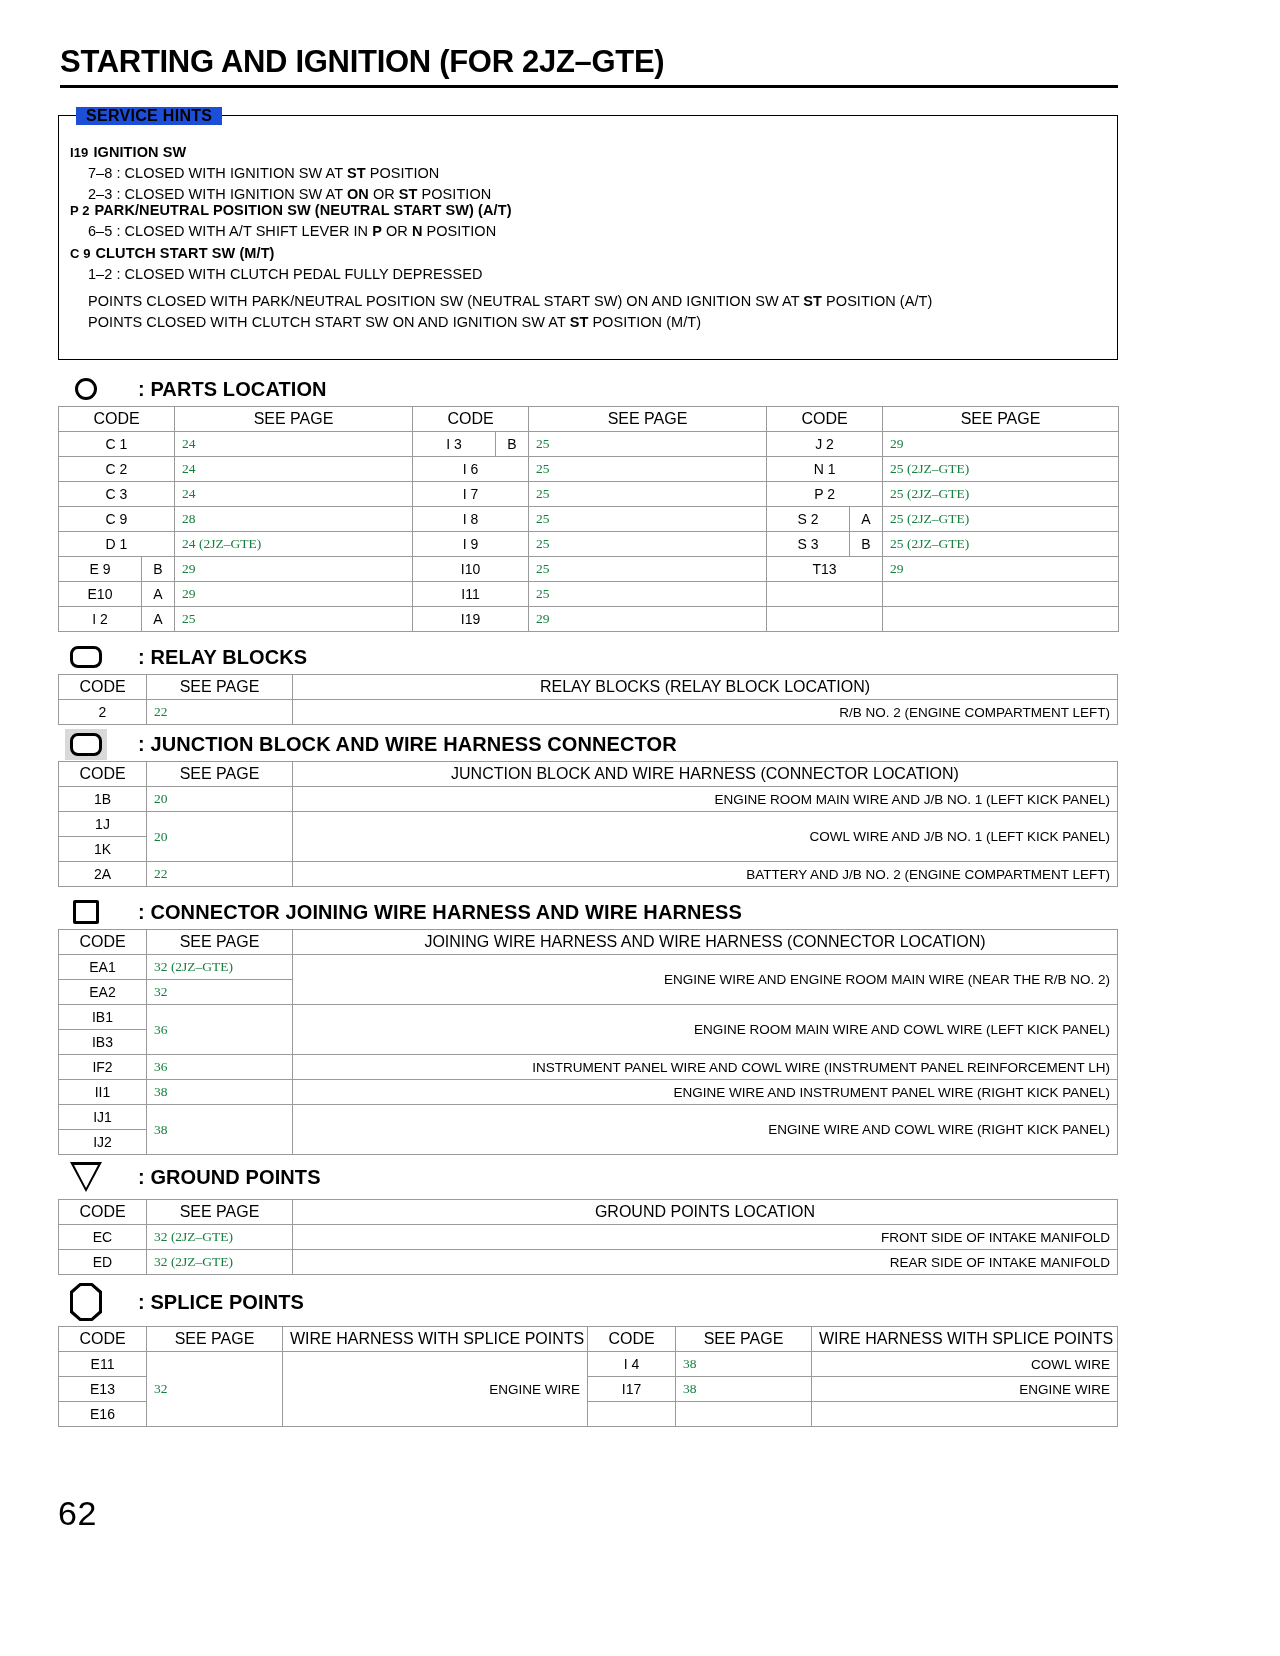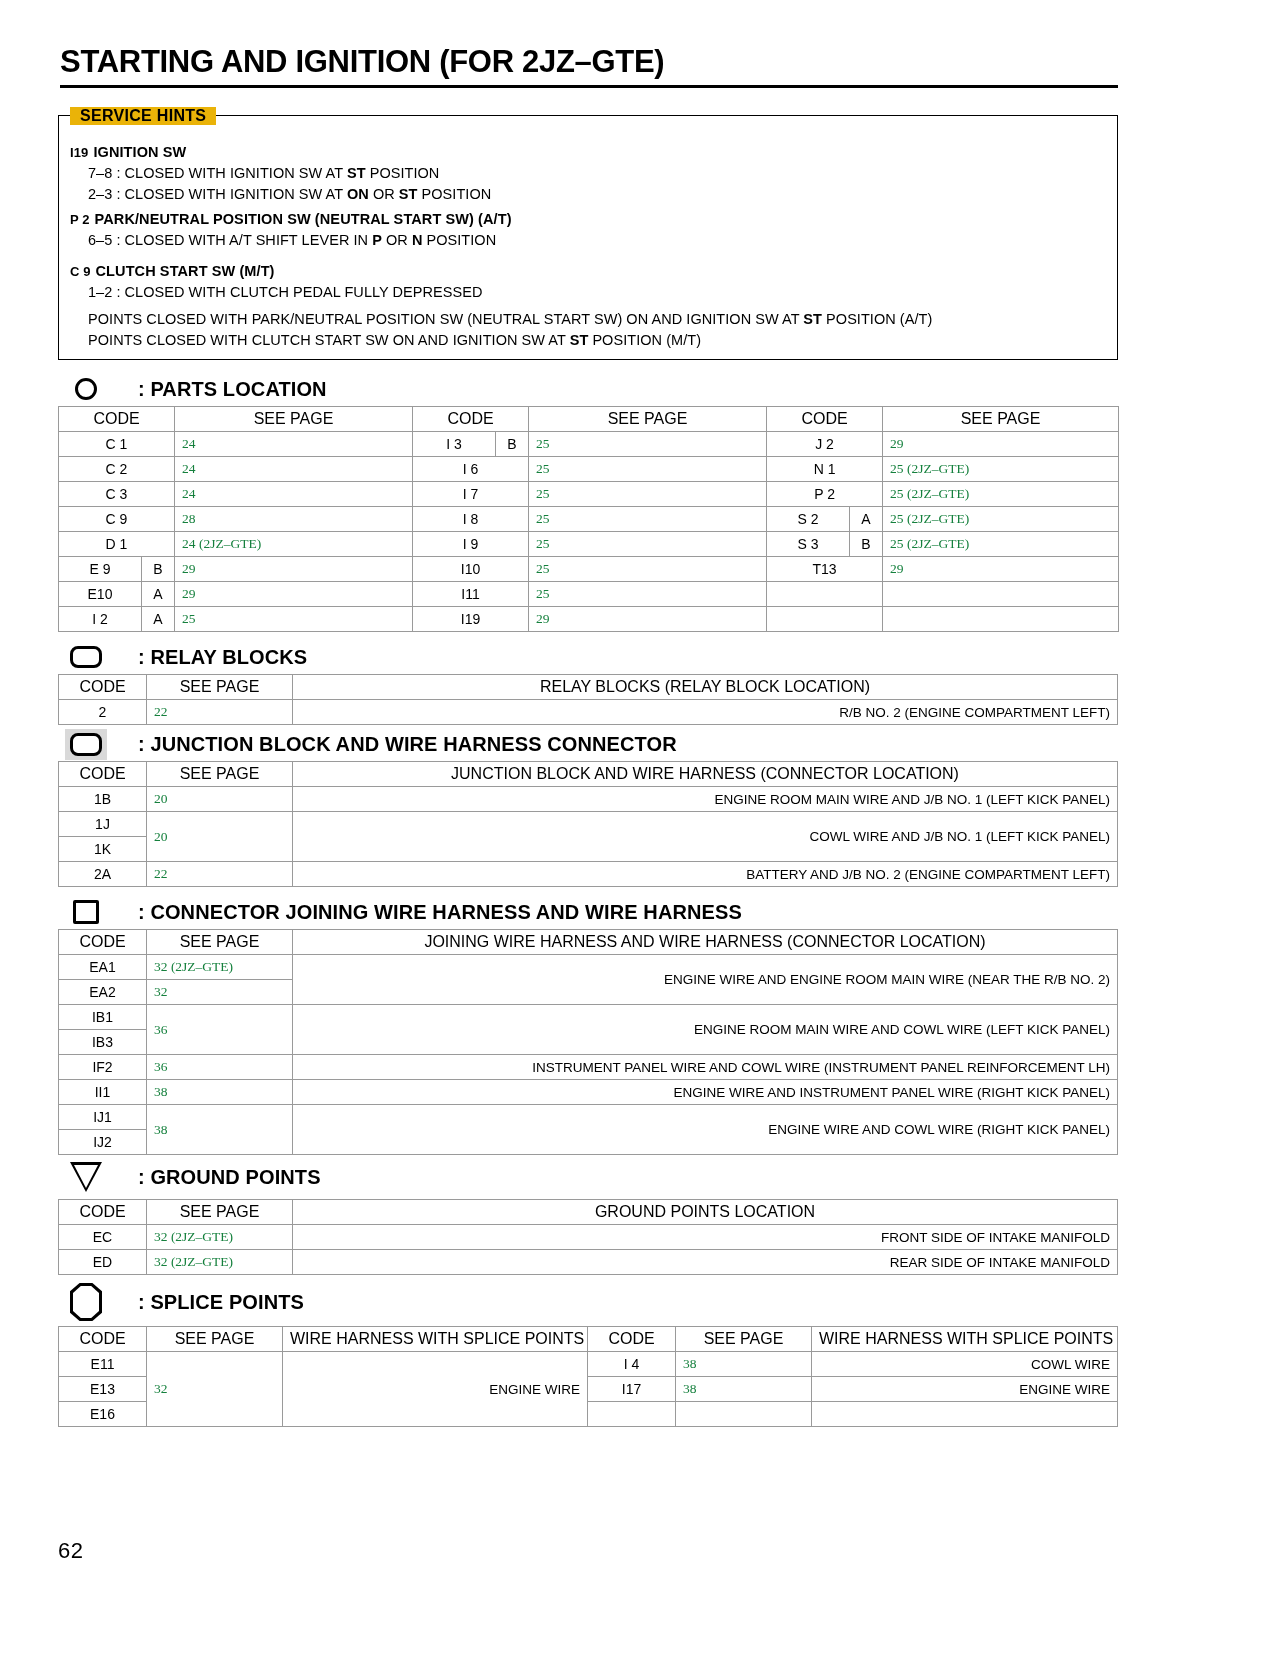--- a/index.html
+++ b/index.html
@@ -44,38 +44,37 @@
   .hints-box {
     position: absolute;
     left: 58px;
     top: 115px;
     width: 1060px;
     height: 245px;
     border: 1.5px solid #000;
   }
   .hints-legend {
     position: absolute;
-    left: 70px;
+    left: 76px;
     top: 107px;
-    background: #eab308;
+    background: #1d4ed8;
     padding: 0 10px;
     font-size: 16px;
     font-weight: bold;
     letter-spacing: 0.3px;
   }
   .hints-body {
     position: absolute;
     left: 70px;
     top: 136px;
     width: 1040px;
   }
   .hint-head {
     font-size: 14.5px;
     font-weight: bold;
-    margin-top: 9px;
     letter-spacing: 0.1px;
     white-space: nowrap;
   }
   .hint-head:first-child { margin-top: 8px; }
   .hint-head .code {
     font-size: 13px;
     font-weight: bold;
     margin-right: 5px;
   }
   .hint-line {
@@ -190,24 +189,23 @@
   .c-page { color: #15803d; text-align: left; font-family: Liberation Serif, serif; }
   .c-desc { text-align: right; }
 
   
   .blk { position: absolute; left: 58px; }
 
   .page-num {
     position: absolute;
     left: 58px;
     top: 1494px;
-    font-size: 22px;
+    font-size: 34px;
     font-weight: normal;
     letter-spacing: 0.5px;
-    margin-top: 44px;
   }
 </style>
 </head>
 <body>
 
 <div class="page">
 
   <div class="title-wrap">
     <h1 class="page-title">STARTING AND IGNITION (FOR 2JZ–GTE)</h1>
     <div class="title-rule"></div>

